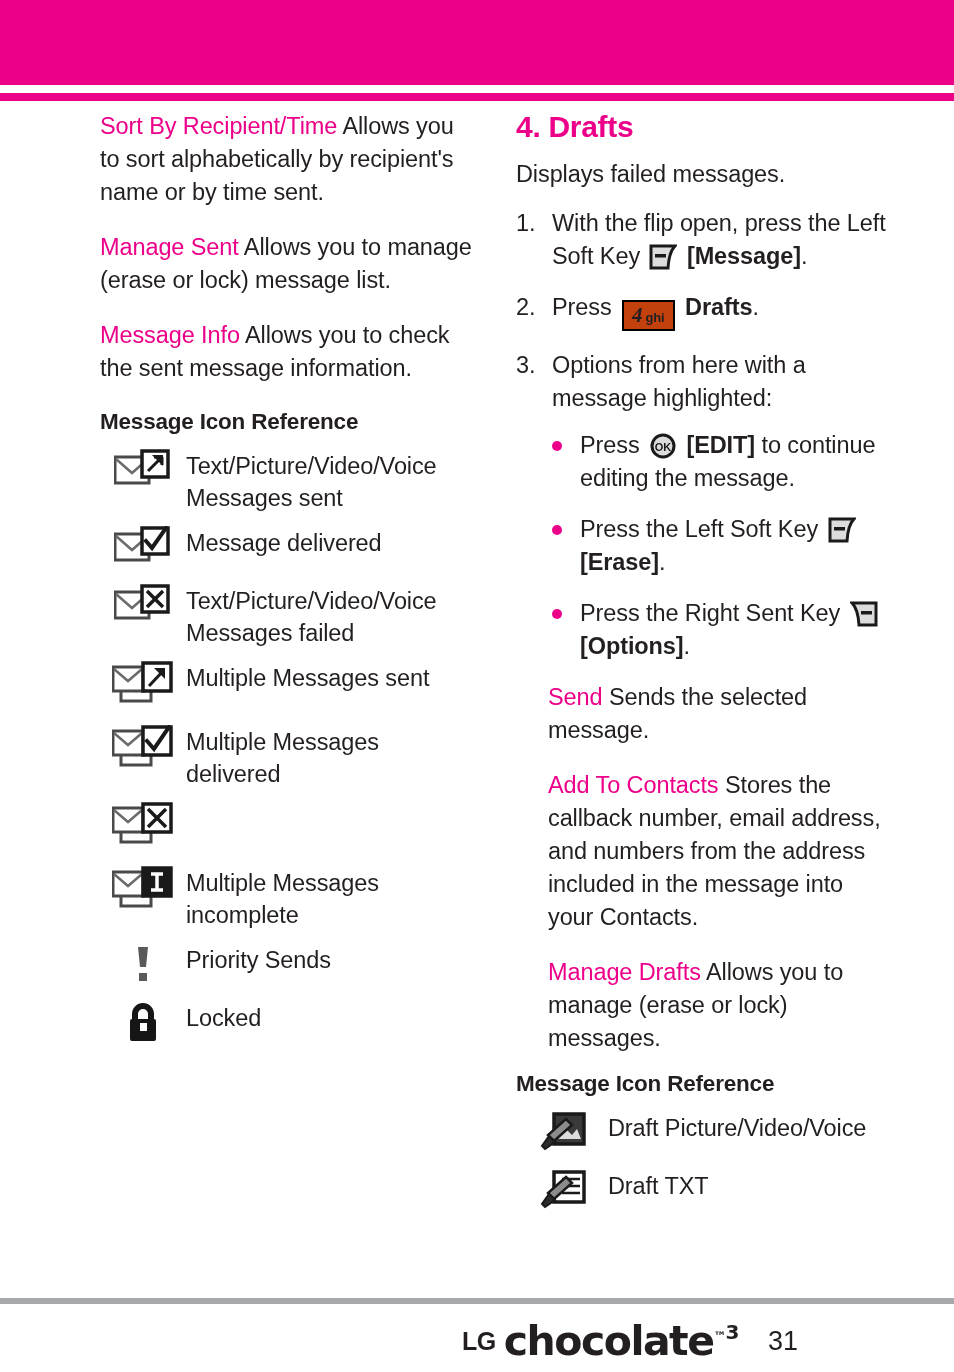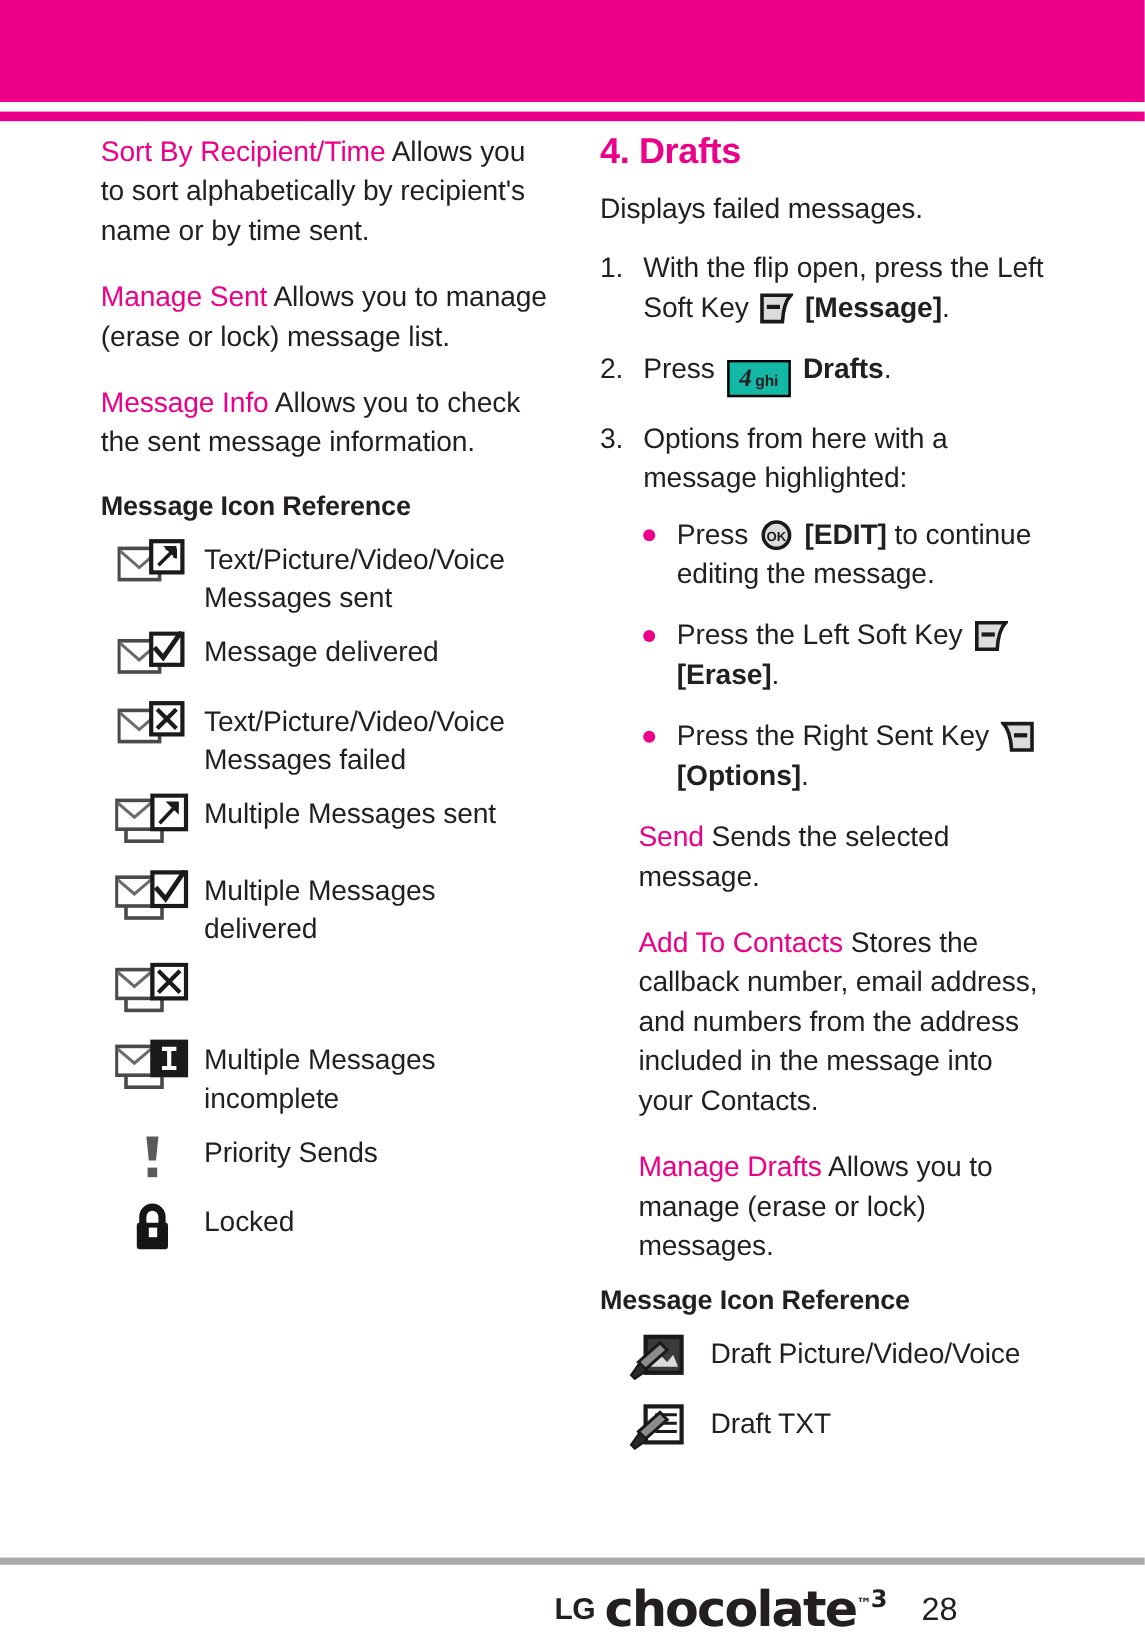--- a/index.html
+++ b/index.html
@@ -24,21 +24,21 @@
   #header-stripe {
     position: absolute;
     left: 0; top: 93px;
     width: 954px; height: 8px;
     background: #ec0089;
   }
 
   
   #content {
     position: absolute;
-    left: 0; top: 110px;
+    left: 16px; top: 110px;
     width: 793px;
     height: 1130px;
   }
   .col {
     position: absolute;
     top: 0;
   }
   #col-left  { left: 84px;  width: 372px; }
   #col-right { left: 500px; width: 376px; }
 
@@ -145,21 +145,21 @@
   .inline-key {
     display: inline-block;
     vertical-align: -6px;
     margin: 0 3px;
   }
   .numkey {
     display: inline-block;
     vertical-align: -7px;
     margin: 0 4px;
     border: 2.5px solid #000;
-    background: #14b8a6;
+    background: #c2410c;
     padding: 1px 8px 2px 8px;
     line-height: 1;
     white-space: nowrap;
   }
   .numkey .d {
     font-family: "Liberation Serif", serif;
     font-style: italic;
     font-weight: bold;
     font-size: 21px;
   }
@@ -466,14 +466,14 @@
       <div class="legend-label">Draft TXT</div>
     </div>
 
   </div>
 </div>
 
 <div id="footer-rule"></div>
 <div id="footer">
   <span id="brand-lg">LG</span>
   <span id="brand-choco"><span>chocolate</span><span id="brand-tm">™</span><span id="brand-three">3</span></span>
-  <span id="page-number">28</span>
+  <span id="page-number">31</span>
 </div>
 
 </body></html>

